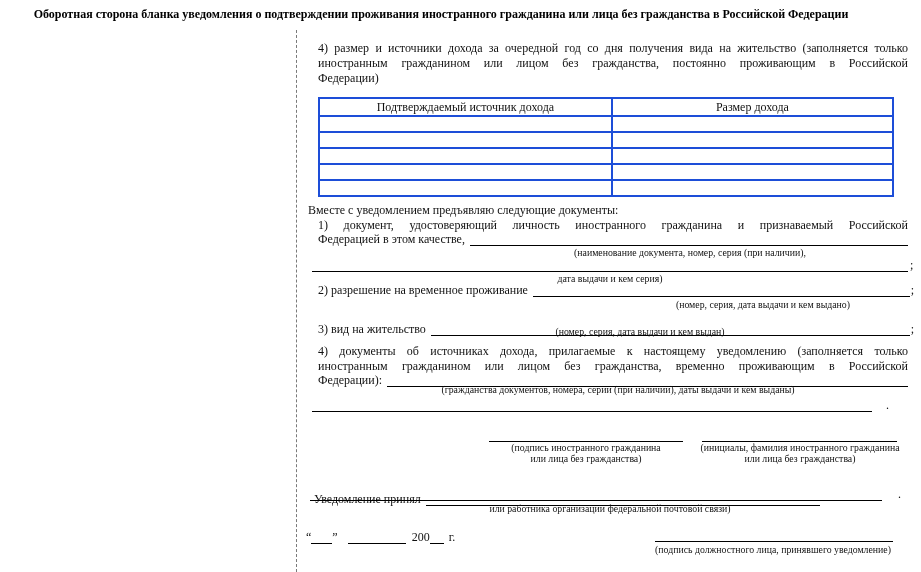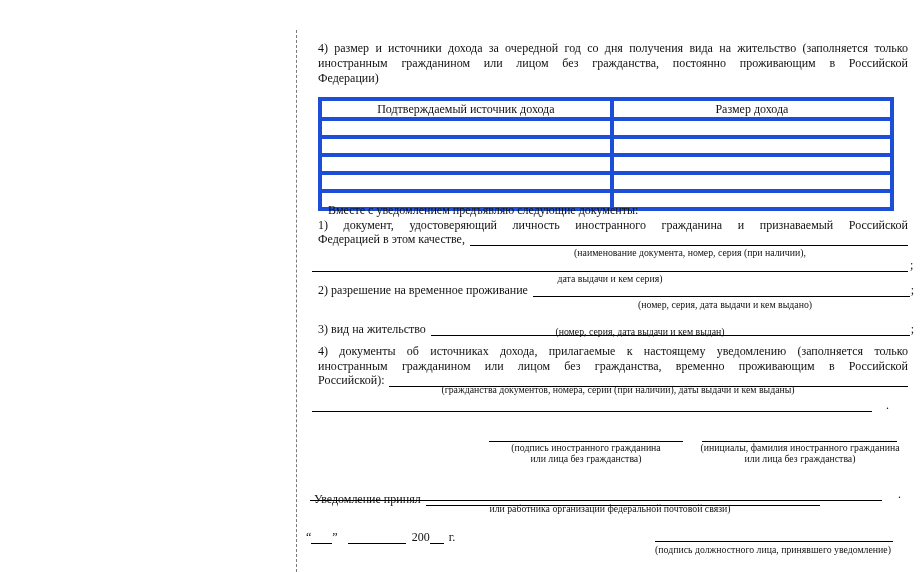--- a/index.html
+++ b/index.html
@@ -13,38 +13,39 @@
     font-weight:bold;font-size:12px;color:#000;
   }
   .cutline{
     position:absolute;left:296px;top:30px;bottom:0;width:0;
     border-left:1px dashed #7a7a7a;
   }
   .txt{font-size:12px;line-height:15.3px;}
   .just{text-align:justify;text-align-last:justify;}
   .cap{font-size:9.8px;line-height:10.5px;text-align:center;color:#111;}
   table.income{border-collapse:collapse;font-size:12px;table-layout:fixed;}
-  table.income th,table.income td{border:4px solid #1d4ed8;padding:0;}
+  table.income th,table.income td{border:2px solid #1d4ed8;padding:0;}
   table.income th{font-weight:normal;height:16px;text-align:center;vertical-align:middle;}
   table.income td{height:14px;}
   .fline{display:flex;align-items:flex-end;font-size:12px;line-height:14px;}
   .fline .lbl{white-space:nowrap;padding-right:5px;}
   .fline .fill{flex:1;border-bottom:1px solid #000;align-self:stretch;}
   .fline .endc{padding-left:1px;}
   .uline{border-bottom:1px solid #000;height:13px;}
   .dots{font-size:12px;line-height:14px;}
   .dateline{display:flex;align-items:flex-end;font-size:12px;line-height:14px;height:14px;}
   .dateline .dul{border-bottom:1px solid #000;align-self:stretch;}
   .dateline .sp{display:inline-block;}
 </style>
 </head>
 <body>
 
 <div class="page">
 
+  <div class="title">Оборотная сторона бланка уведомления о подтверждении проживания иностранного гражданина или лица без гражданства в Российской Федерации</div>
 
   <div class="cutline"></div>
 
   <div class="abs txt just" style="left:318px;top:41px;width:590px;">4) размер и источники дохода за очередной год со дня получения вида на жительство (заполняется только</div>
   <div class="abs txt just" style="left:318px;top:56px;width:590px;">иностранным гражданином или лицом без гражданства, постоянно проживающим в Российской</div>
   <div class="abs txt" style="left:318px;top:71px;width:590px;">Федерации)</div>
 
   <table class="abs income" style="left:318px;top:97px;width:576px;">
     <colgroup>
         <col style="width:51%">
@@ -73,51 +74,51 @@
           <td></td>
           <td></td>
         </tr>
         <tr>
           <td></td>
           <td></td>
         </tr>
       </tbody>
   </table>
 
-  <div class="abs txt" style="left:328px;top:203px;width:590px;">Вместе с уведомлением предъявляю следующие документы:</div>
+  <div class="abs txt" style="left:308px;top:203px;width:590px;">Вместе с уведомлением предъявляю следующие документы:</div>
   <div class="abs txt just" style="left:318px;top:218px;width:590px;">1) документ, удостоверяющий личность иностранного гражданина и признаваемый Российской</div>
 
   <div class="abs fline" style="left:318px;top:231px;width:590px;height:15px;">
     <span class="lbl">Федерацией в этом качестве,</span>
     <span class="fill"></span>
   </div>
   <div class="abs cap" style="left:545px;top:248px;width:290px;">(наименование документа, номер, серия (при наличии),</div>
 
   <div class="abs uline" style="left:312px;top:258px;width:596px;"></div>
   <span class="abs dots" style="left:910px;top:258px;">;</span>
   <div class="abs cap" style="left:480px;top:274px;width:260px;">дата выдачи и кем серия)</div>
 
   <div class="abs fline" style="left:318px;top:282px;width:596px;height:15px;">
     <span class="lbl">2) разрешение на временное проживание</span>
     <span class="fill"></span>
     <span class="endc">;</span>
   </div>
-  <div class="abs cap" style="left:600px;top:300px;width:250px;">(номер, серия, дата выдачи и кем выдано)</div>
+  <div class="abs cap" style="left:600px;top:300px;width:250px;text-align:right;">(номер, серия, дата выдачи и кем выдано)</div>
 
   <div class="abs fline" style="left:318px;top:321px;width:596px;height:15px;text-align:center;">
     <span class="lbl">3) вид на жительство</span>
     <span class="fill"></span>
     <span class="endc">;</span>
   </div>
   <div class="abs cap" style="left:495px;top:327px;width:290px;">(номер, серия, дата выдачи и кем выдан)</div>
 
   <div class="abs txt just" style="left:318px;top:344px;width:590px;">4) документы об источниках дохода, прилагаемые к настоящему уведомлению (заполняется только</div>
   <div class="abs txt just" style="left:318px;top:359px;width:590px;">иностранным гражданином или лицом без гражданства, временно проживающим в Российской</div>
   <div class="abs fline" style="left:318px;top:372px;width:590px;height:15px;">
-    <span class="lbl">Российской):</span>
+    <span class="lbl">Федерации):</span>
     <span class="fill"></span>
   </div>
   <div class="abs cap" style="left:338px;top:385px;width:560px;">(гражданства документов, номера, серии (при наличии), даты выдачи и кем выданы)</div>
 
   <div class="abs uline" style="left:312px;top:398px;width:560px;"></div>
   <span class="abs dots" style="left:886px;top:398px;">.</span>
 
   <div class="abs uline" style="left:489px;top:428px;width:194px;"></div>
   <div class="abs uline" style="left:702px;top:428px;width:195px;"></div>
   <div class="abs cap" style="left:455px;top:443px;width:262px;">

